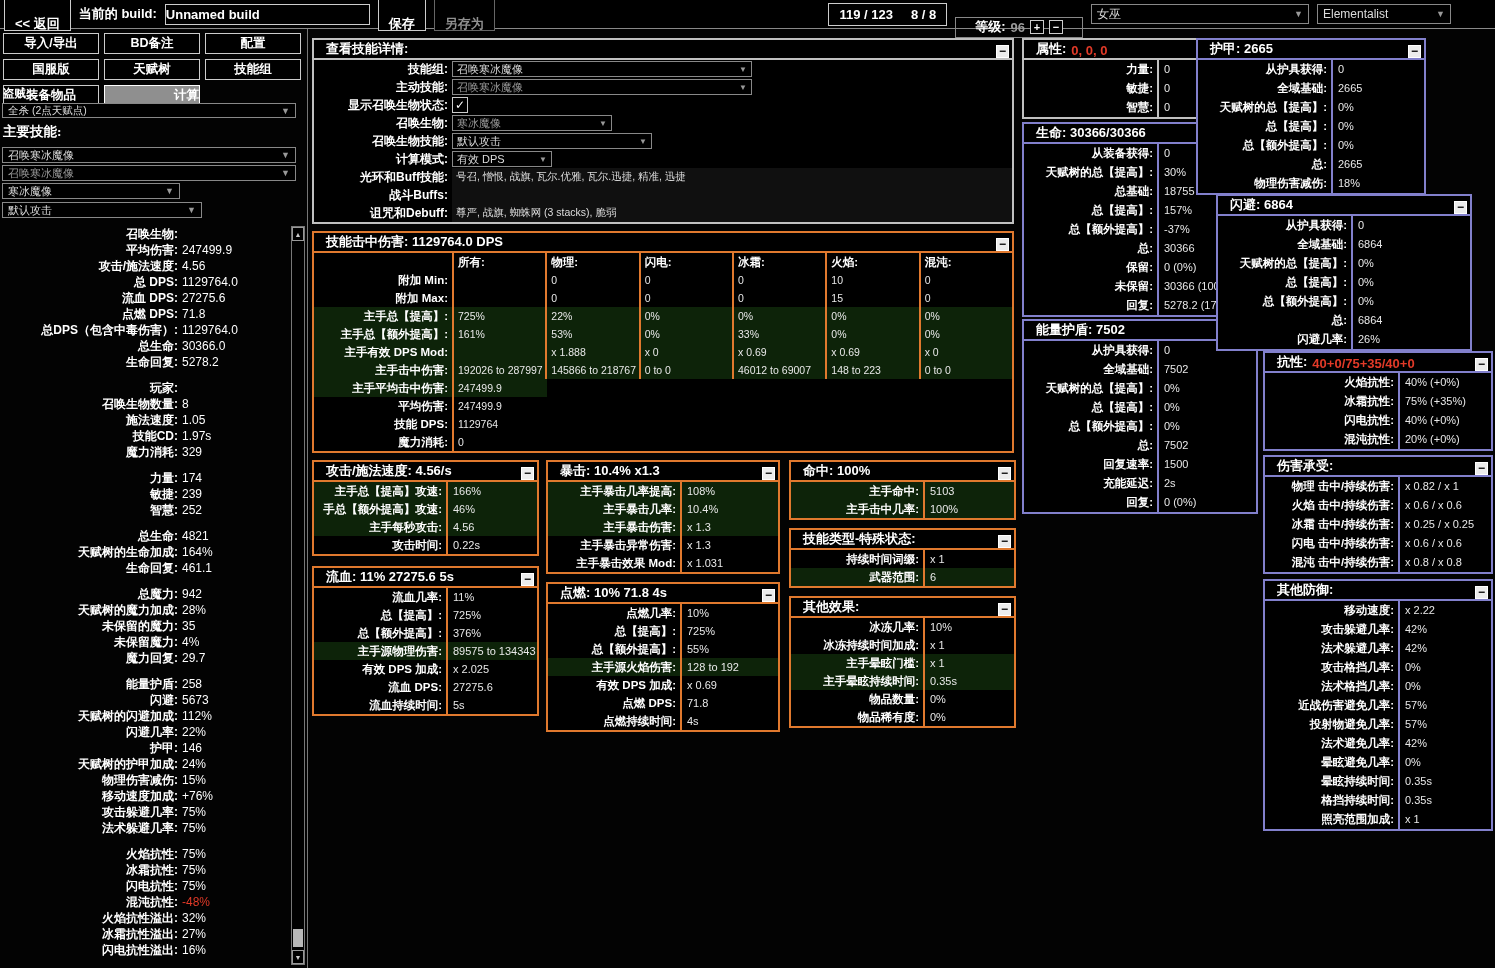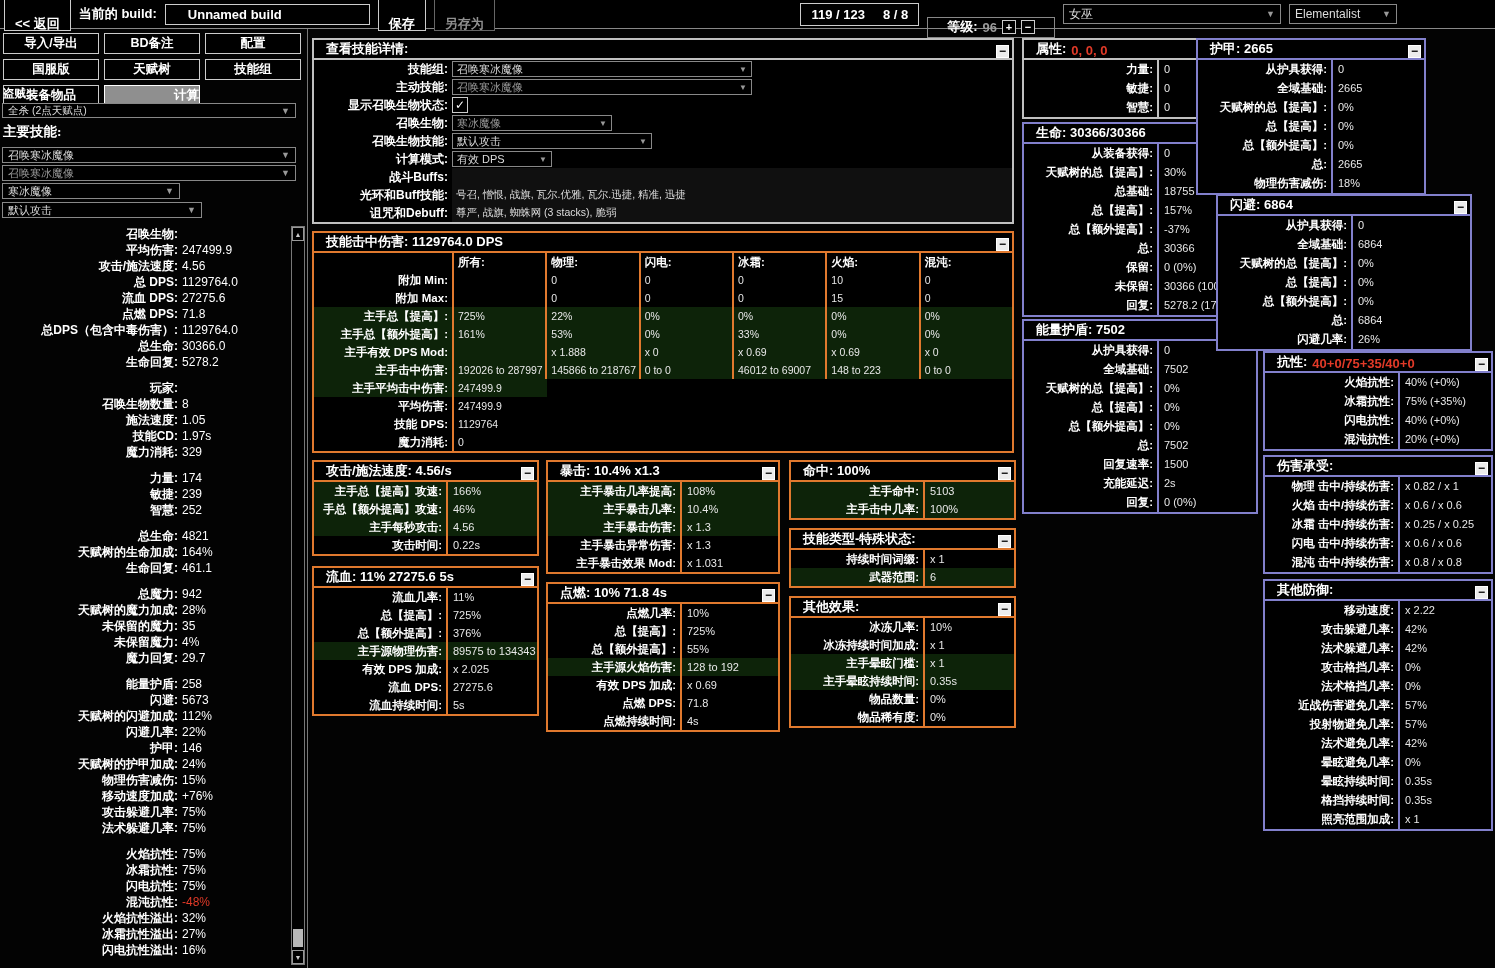--- a/index.html
+++ b/index.html
@@ -15,21 +15,21 @@
   .abs{position:absolute;font-family:Liberation Serif, serif;}
 
   
   .topbar{position:absolute;left:0;top:0;width:1495px;height:29px;background:#000;
     border-bottom:1px solid #888;display:flex;align-items:center;gap:8px;padding:0 4px;}
   .tbtn{height:22px;line-height:20px;padding:16px 10px;border:1px solid #ccc;background:#000;
     font-size:13px;font-weight:bold;color:#fff;}
   .tbtn.dim{border-color:#666;color:#909090;}
   .tlabel{font-size:13px;font-weight:bold;}
   .tinput{width:205px;height:21px;border:1px solid #ccc;background:#000;color:#fff;
-    font-size:13px;font-weight:bold;line-height:19px;padding:0 22px;}
+    font-size:13px;font-weight:bold;line-height:19px;padding:0 0;}
   .spacer{flex:1;}
   .pointsbox{height:23px;border:1px solid #ccc;display:flex;gap:18px;align-items:center;
     padding:0 10px;font-size:13px;font-weight:bold;}
   .levelbox{height:21px;border:1px solid #888;display:flex;align-items:center;gap:5px;
     padding:0 19px;font-size:13px;font-weight:bold;margin-top:26px;}
   .levelbox .lv{color:#9a9a9a;}
   .sqbtn{width:14px;height:14px;border:1px solid #ccc;background:#000;color:#fff;
     font-size:11px;line-height:12px;text-align:center;font-weight:bold;}
   .dd{height:20px;border:1px solid #888;background:#000;display:flex;align-items:center;
     padding:0 5px;font-size:12px;color:#ddd;}
@@ -112,21 +112,21 @@
   <div class="levelbox">
     <span>等级:</span>
     <span class="lv">96</span>
     <span class="sqbtn">+</span>
     <span class="sqbtn">−</span>
   </div>
   <div class="dd" style="width:218px">
     <span class="dd-t">女巫</span>
     <span class="dd-a">▼</span>
   </div>
-  <div class="dd" style="width:108px;margin-right:94px">
+  <div class="dd" style="width:134px;margin-right:40px">
     <span class="dd-t">Elementalist</span>
     <span class="dd-a">▼</span>
   </div>
 </div>
 
 <div class="nav">
 
     <button class="navbtn">导入/导出</button>
 
     <button class="navbtn">BD备注</button>
@@ -565,29 +565,29 @@
   <div class="drow">
     <span class="dlbl">计算模式:</span>
     <div class="dval">
         <div class="ddd" style="width:100px">
       <span class="dd-t">有效 DPS</span>
       <span class="dd-a">▼</span>
     </div>
       </div>
   </div>
   <div class="drow info">
+    <span class="dlbl">光环和Buff技能:</span>
+    <div class="dval">
+        <span>号召, 憎恨, 战旗, 瓦尔.优雅, 瓦尔.迅捷, 精准, 迅捷</span>
+      </div>
+  </div>
+  <div class="drow info">
     <span class="dlbl">战斗Buffs:</span>
     <div class="dval">
         <span></span>
-      </div>
-  </div>
-  <div class="drow info">
-    <span class="dlbl">光环和Buff技能:</span>
-    <div class="dval">
-        <span>号召, 憎恨, 战旗, 瓦尔.优雅, 瓦尔.迅捷, 精准, 迅捷</span>
       </div>
   </div>
   <div class="drow info">
     <span class="dlbl">诅咒和Debuff:</span>
     <div class="dval">
         <span>尊严, 战旗, 蜘蛛网 (3 stacks), 脆弱</span>
       </div>
   </div>
 </div>
 

